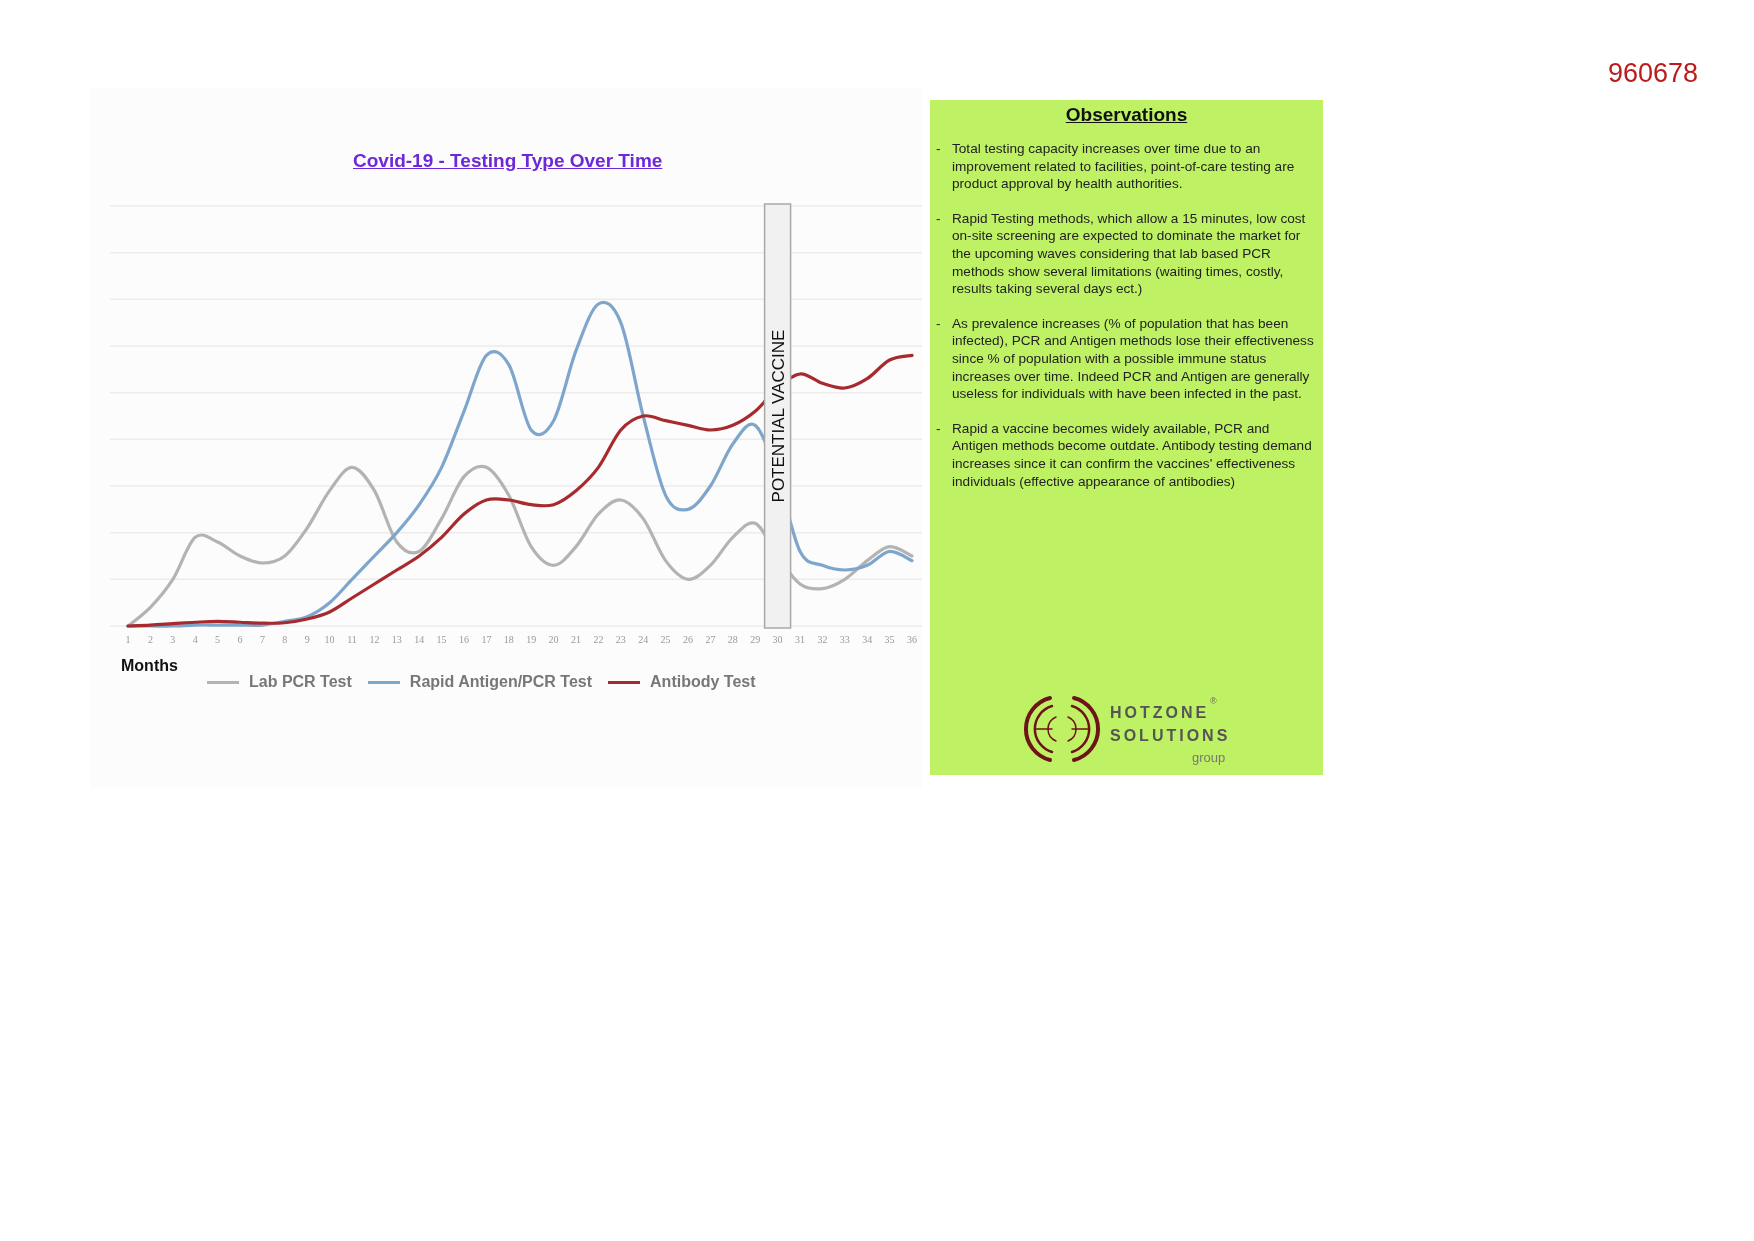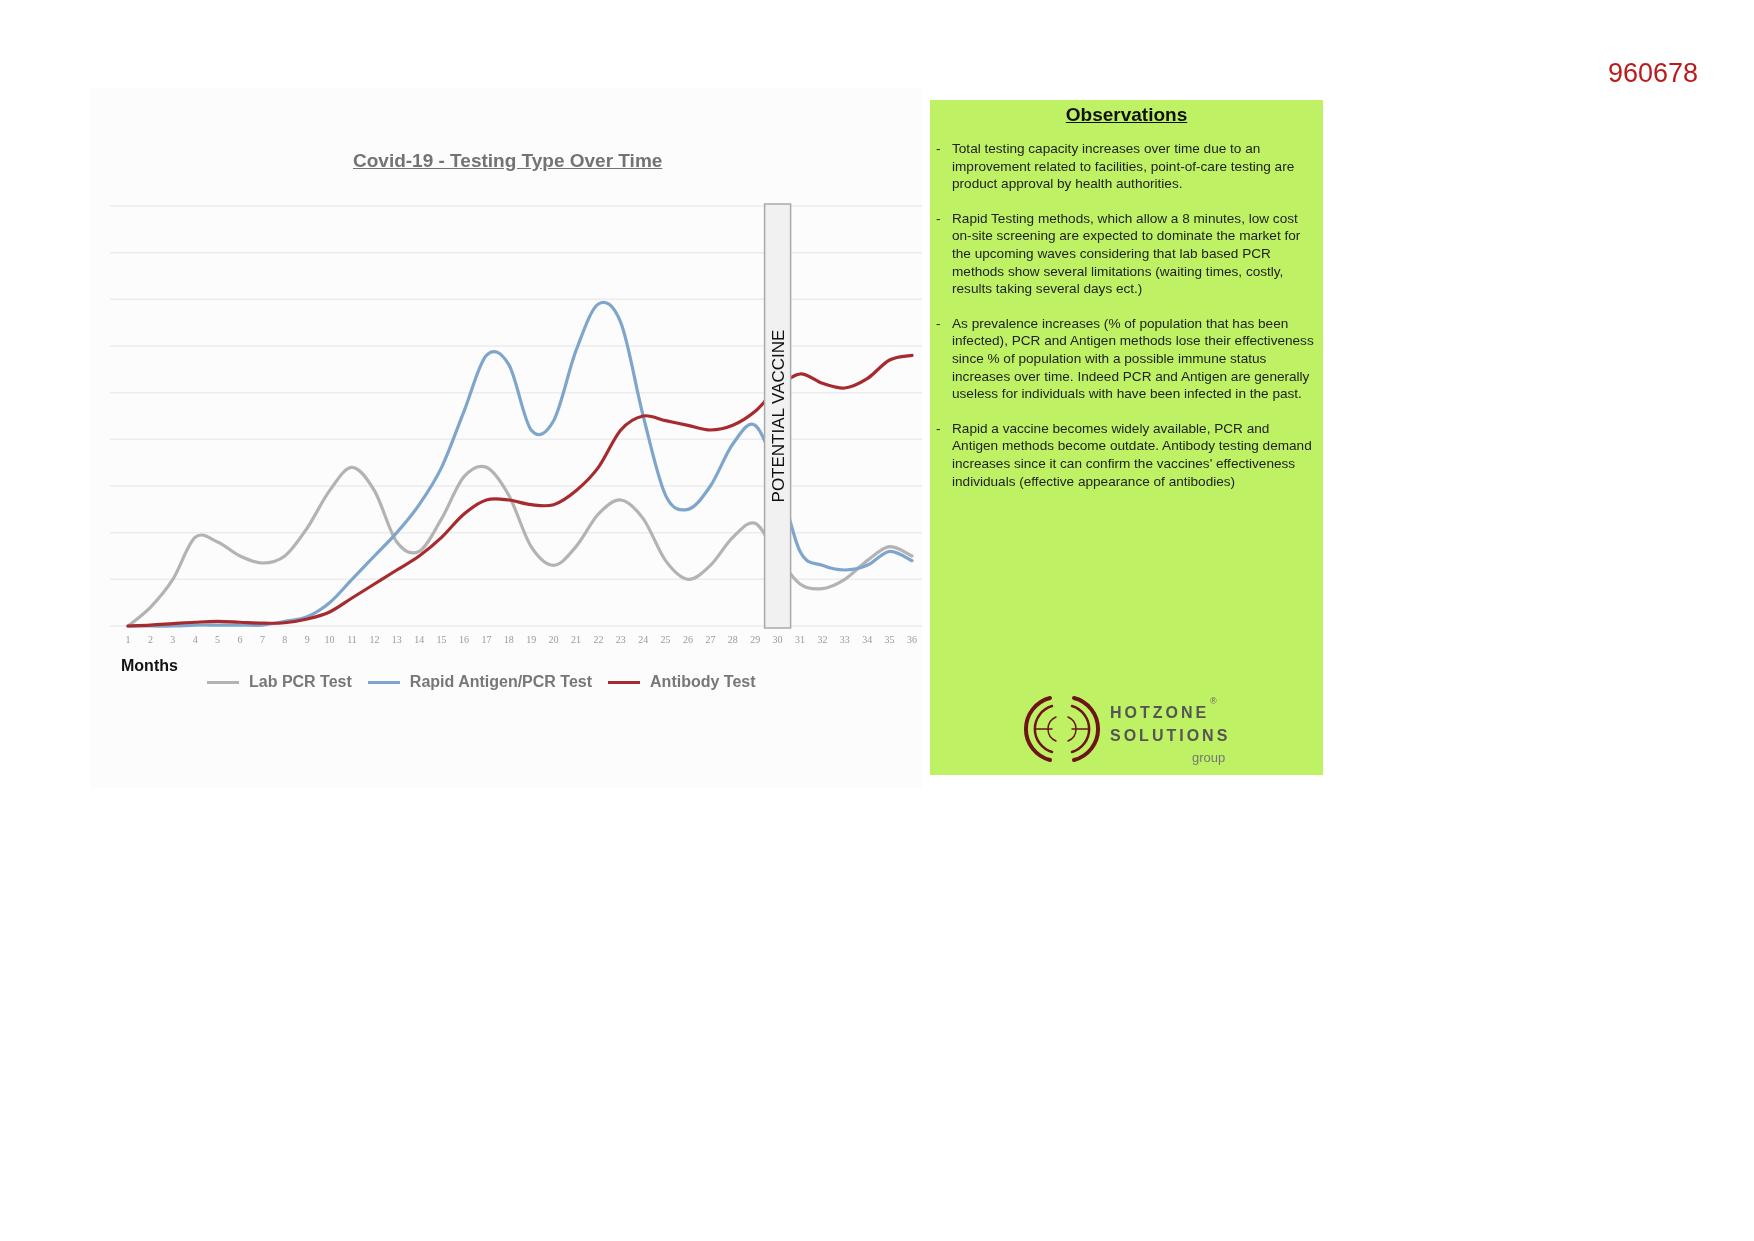--- a/index.html
+++ b/index.html
@@ -11,21 +11,21 @@
   .doc-id {
     position: absolute; left: 1608px; top: 58px; font-size: 27px; color: #b91c1c;
     font-family: "Liberation Sans", sans-serif;
   }
   .chart-panel {
     position: absolute; left: 90px; top: 88px; width: 832px; height: 700px;
     background: #fcfcfc;
   }
   .chart-title {
     position: absolute; left: 263px; top: 62px; font-size: 19px; font-weight: bold;
-    text-decoration: underline; color: #737373; white-space: nowrap;
+    text-decoration: underline; color: #6d28d9; white-space: nowrap;
   }
   .chart-svg { position: absolute; left: 0; top: 0; }
   .months-label {
     position: absolute; left: 31px; top: 569px; font-size: 16px; font-weight: bold; color: #111;
   }
   .legend { position: absolute; left: 117px; top: 585px; display: flex; gap: 16px; align-items: center; }
   .legend-item { display: flex; align-items: center; gap: 10px; font-size: 16px; font-weight: bold; color: #777; }
   .legend-swatch { width: 32px; height: 3px; display: inline-block; }
   .obs-panel {
     position: absolute; left: 930px; top: 100px; width: 393px; height: 675px;
@@ -124,21 +124,21 @@
       <span class="legend-swatch" style="background:#a62a2e"></span>
       <span>Antibody Test</span>
     </div>
   </div>
 </div>
 
 <div class="obs-panel">
   <div class="obs-title">Observations</div>
   <ul class="obs-list">
     <li class="obs-item">Total testing capacity increases over time due to an improvement related to facilities, point-of-care testing are product approval by health authorities.</li>
-    <li class="obs-item">Rapid Testing methods, which allow a 8 minutes, low cost on-site screening are expected to dominate the market for the upcoming waves considering that lab based PCR methods show several limitations (waiting times, costly, results taking several days ect.)</li>
+    <li class="obs-item">Rapid Testing methods, which allow a 15 minutes, low cost on-site screening are expected to dominate the market for the upcoming waves considering that lab based PCR methods show several limitations (waiting times, costly, results taking several days ect.)</li>
     <li class="obs-item">As prevalence increases (% of population that has been infected), PCR and Antigen methods lose their effectiveness since % of population with a possible immune status increases over time. Indeed PCR and Antigen are generally useless for individuals with have been infected in the past.</li>
     <li class="obs-item">Rapid a vaccine becomes widely available, PCR and Antigen methods become outdate. Antibody testing demand increases since it can confirm the vaccines' effectiveness individuals (effective appearance of antibodies)</li>
   </ul>
   <div class="logo">
     <svg width="80" height="74" viewBox="0 0 80 74" xmlns="http://www.w3.org/2000/svg" style="position:absolute;left:0;top:0">
       <g fill="none" stroke="#6e1418" stroke-linecap="round">
         <path d="M28 6 A32 32 0 0 0 28 68" stroke-width="4"></path>
         <path d="M52 6 A32 32 0 0 1 52 68" stroke-width="4"></path>
         <path d="M30 14 A24 24 0 0 0 30 60" stroke-width="2.5"></path>
         <path d="M50 14 A24 24 0 0 1 50 60" stroke-width="2.5"></path>

